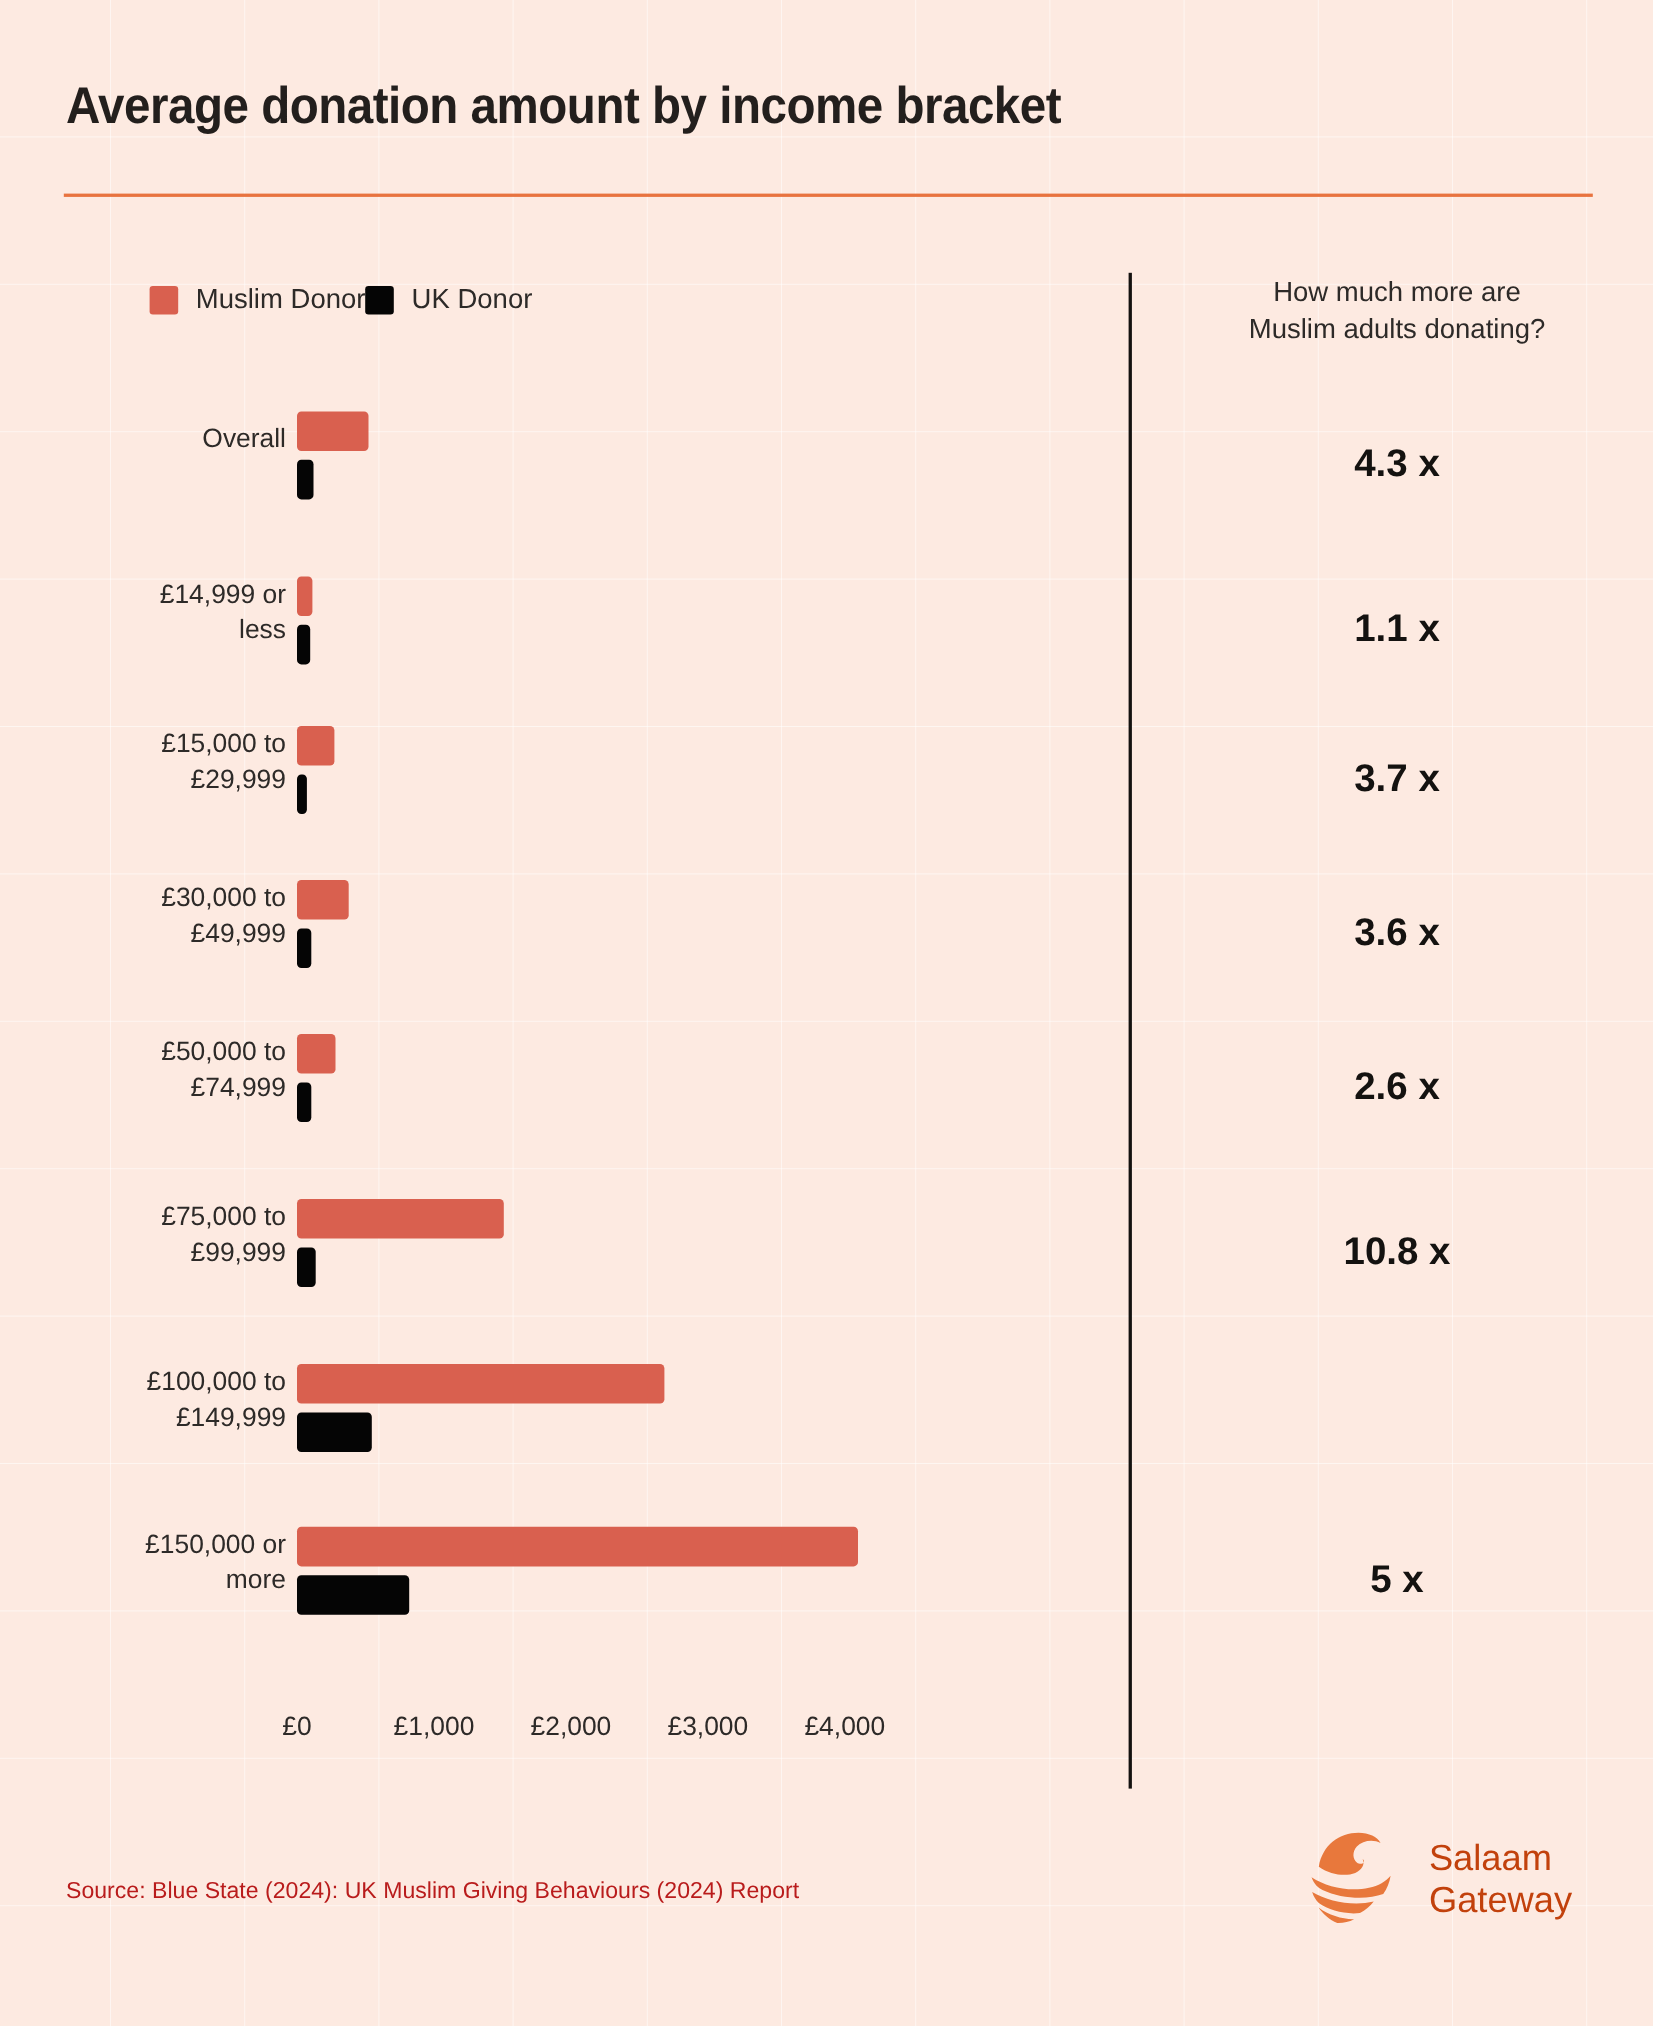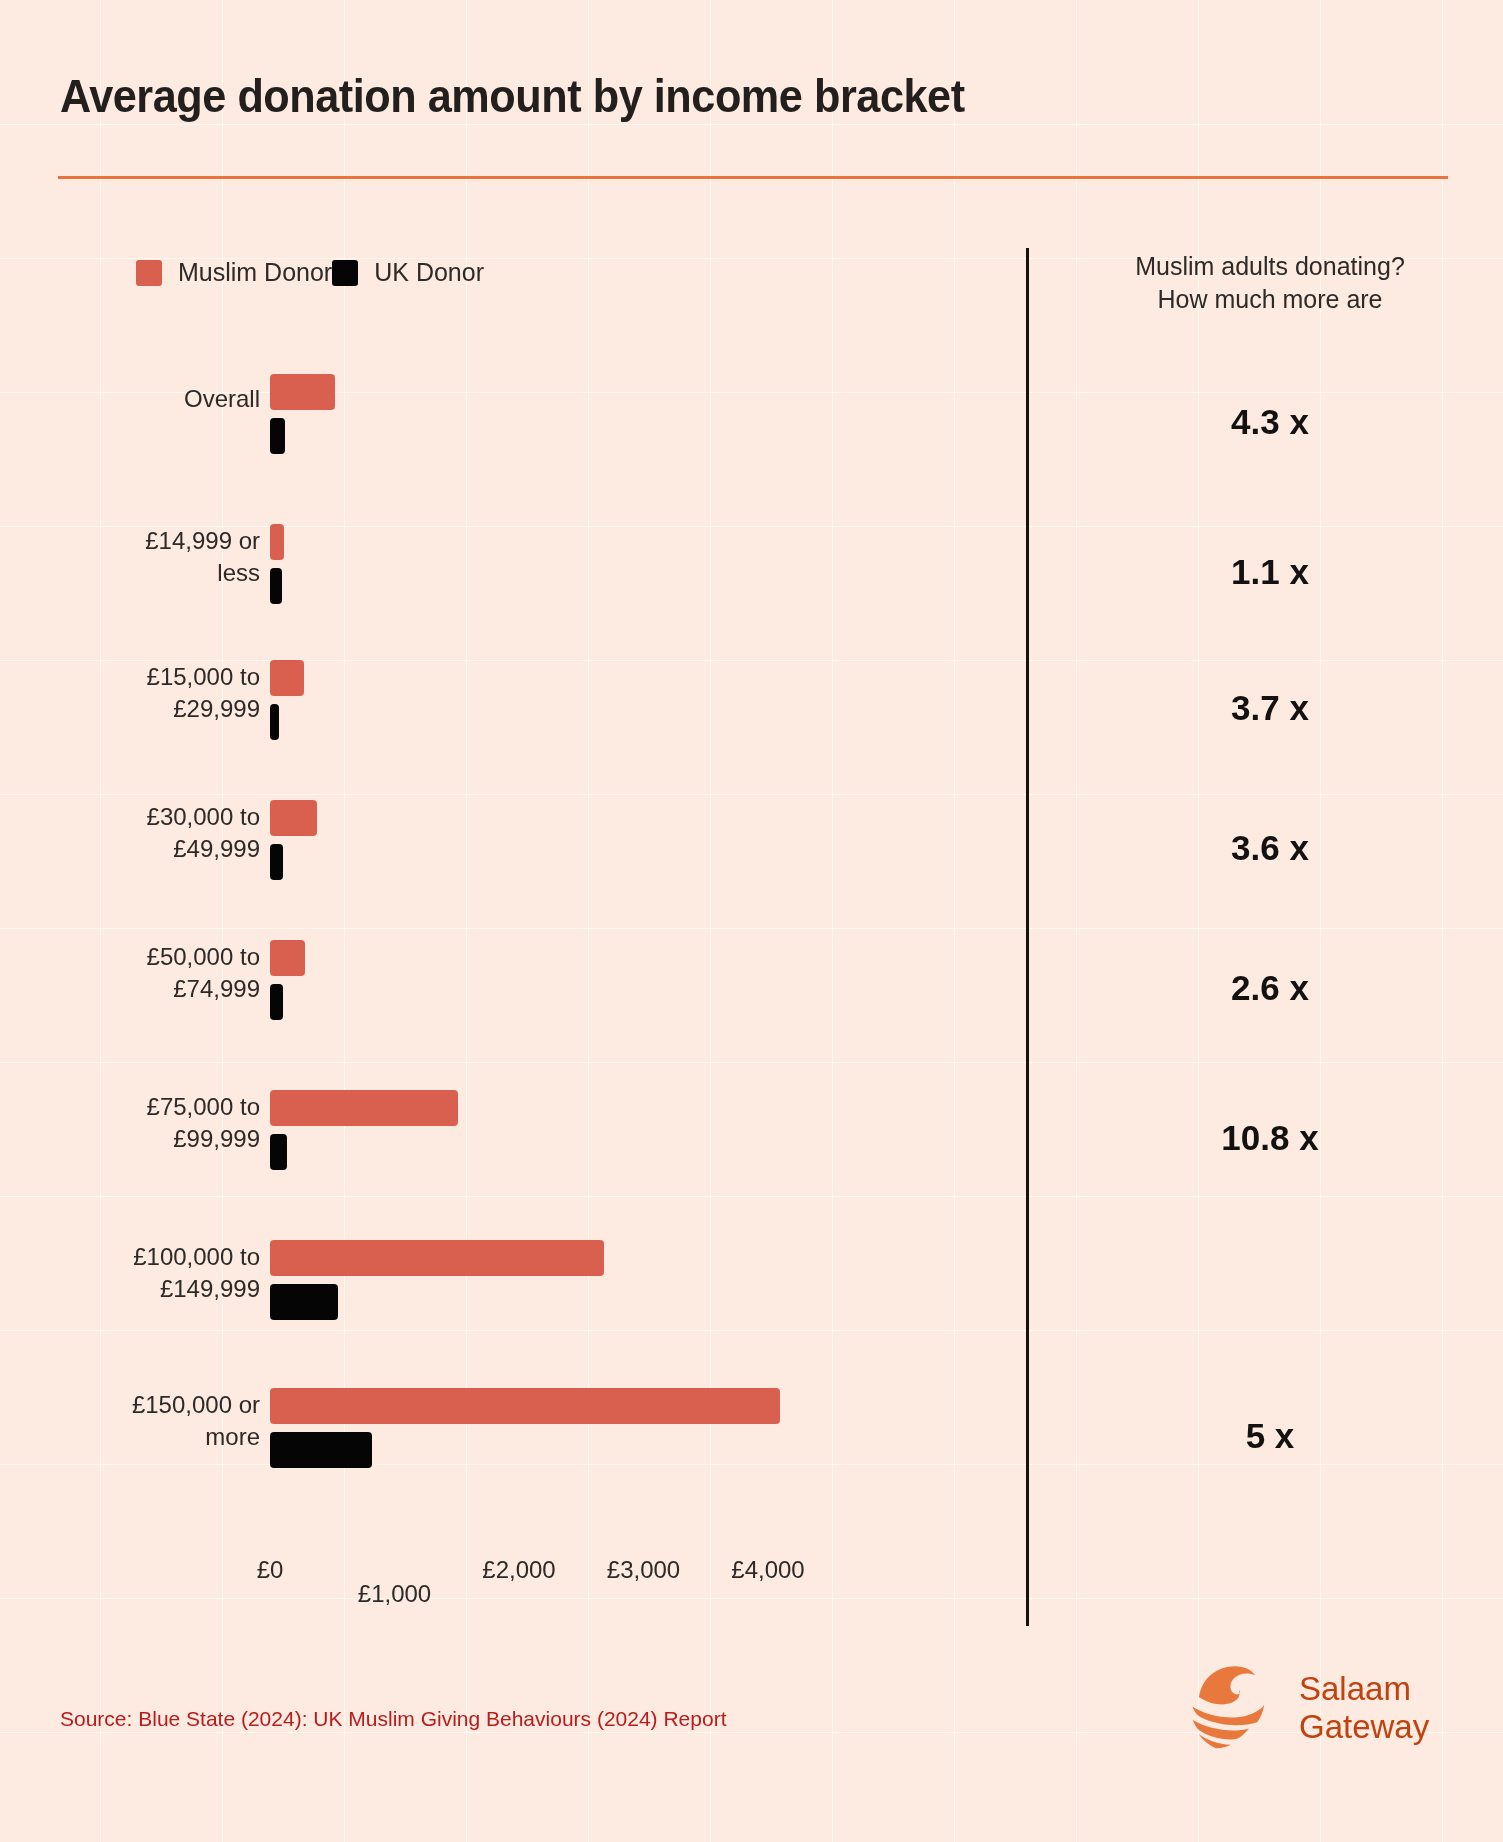--- a/index.html
+++ b/index.html
@@ -181,22 +181,22 @@
       <span class="legend-label">Muslim Donor</span>
     </div>
     <div class="legend-item">
       <span class="legend-swatch" style="background:#050505"></span>
       <span class="legend-label">UK Donor</span>
     </div>
   </div>
 
   <div id="divider"></div>
   <div id="ratio-header">
+    <div>How much more are</div>
     <div>Muslim adults donating?</div>
-    <div>How much more are</div>
   </div>
 
   <div id="plot">
       <div class="cat-label" style="left: 30px; top: 383px;">
         <div>Overall</div>
       </div>
       <div class="cat-label" style="left: 30px; top: 525px;">
         <div>£14,999 or</div>
         <div>less</div>
       </div>
@@ -234,21 +234,21 @@
       <div class="bar muslim" style="left: 270px; top: 1388px; width: 510.45px;"></div>
       <div class="bar uk" style="left: 270px; top: 418px; width: 14.94px;"></div>
       <div class="bar uk" style="left: 270px; top: 568px; width: 12.45px;"></div>
       <div class="bar uk" style="left: 270px; top: 704px; width: 9.0885px;"></div>
       <div class="bar uk" style="left: 270px; top: 844px; width: 13.0725px;"></div>
       <div class="bar uk" style="left: 270px; top: 984px; width: 13.446px;"></div>
       <div class="bar uk" style="left: 270px; top: 1134px; width: 17.43px;"></div>
       <div class="bar uk" style="left: 270px; top: 1284px; width: 67.8525px;"></div>
       <div class="bar uk" style="left: 270px; top: 1432px; width: 102.09px;"></div>
       <div class="tick-label" style="left: 270px;">£0</div>
-      <div class="tick-label" style="left: 394.5px; margin-top: 24px;">£1,000</div>
+      <div class="tick-label" style="left: 394.5px;">£1,000</div>
       <div class="tick-label" style="left: 519px;">£2,000</div>
       <div class="tick-label" style="left: 643.5px;">£3,000</div>
       <div class="tick-label" style="left: 768px;">£4,000</div>
     </div>
 
 <div class="ratio-value" style="top: 402px;">4.3 x</div>
     <div class="ratio-value" style="top: 552px;">1.1 x</div>
     <div class="ratio-value" style="top: 688px;">3.7 x</div>
     <div class="ratio-value" style="top: 828px;">3.6 x</div>
     <div class="ratio-value" style="top: 968px;">2.6 x</div>

